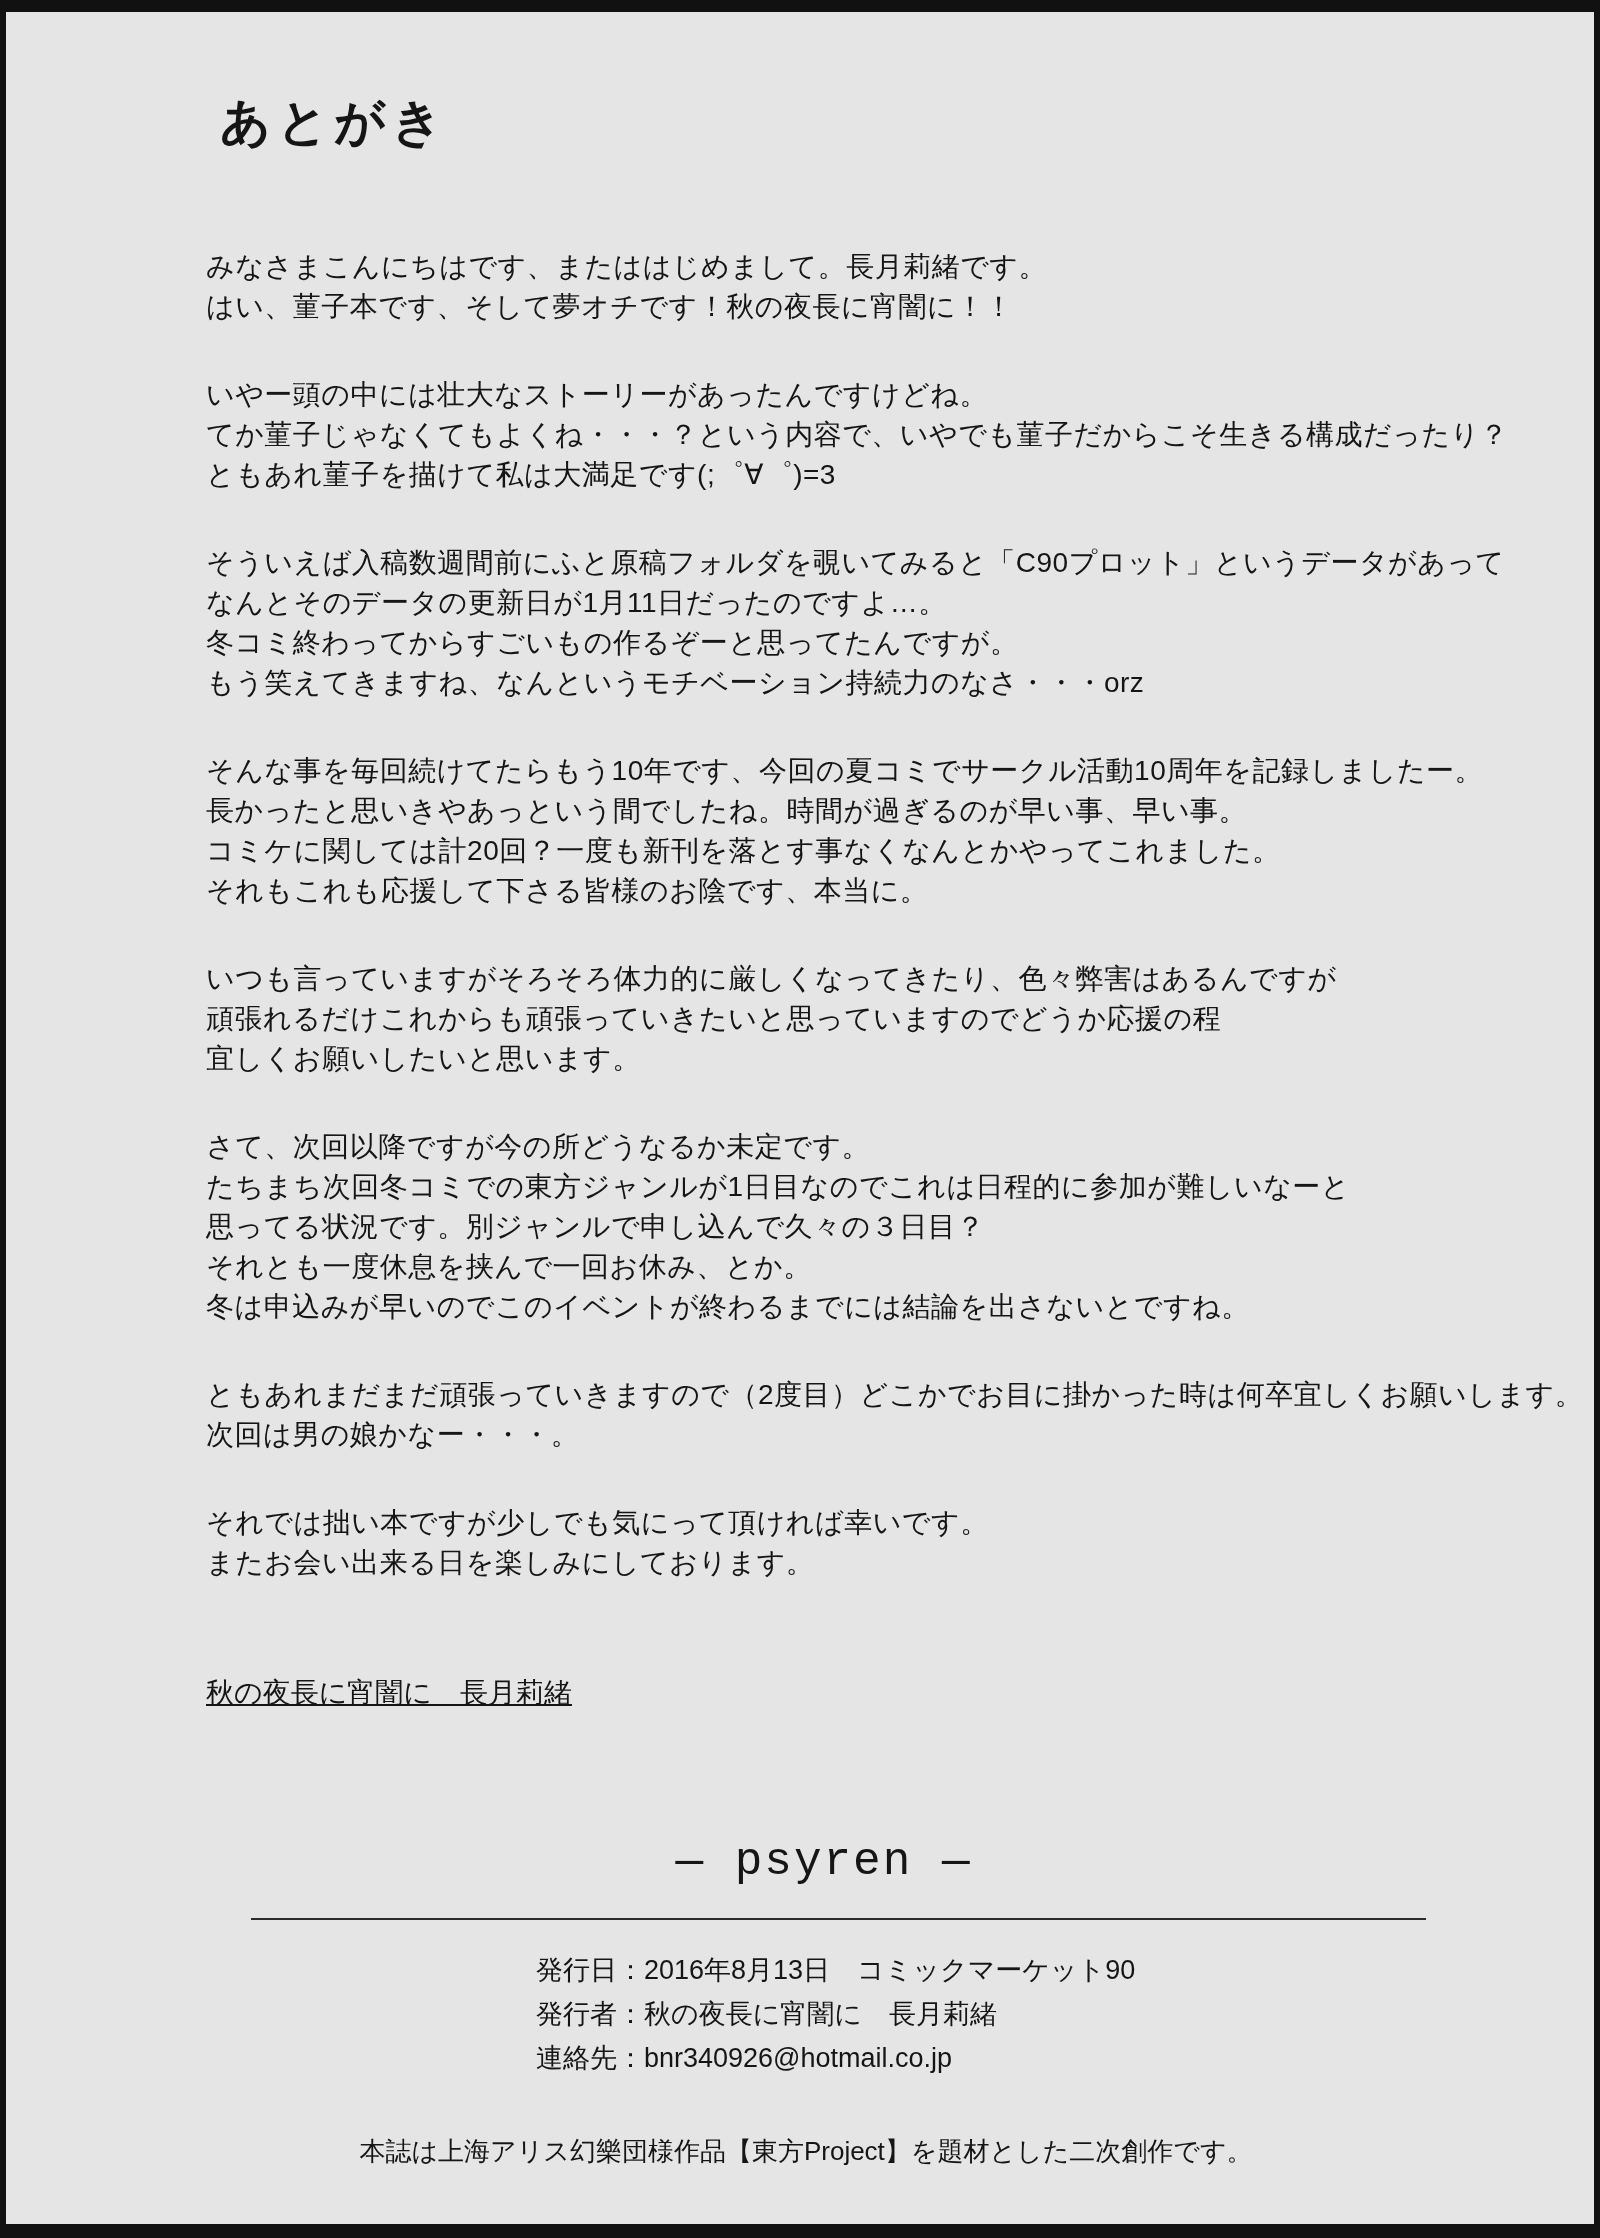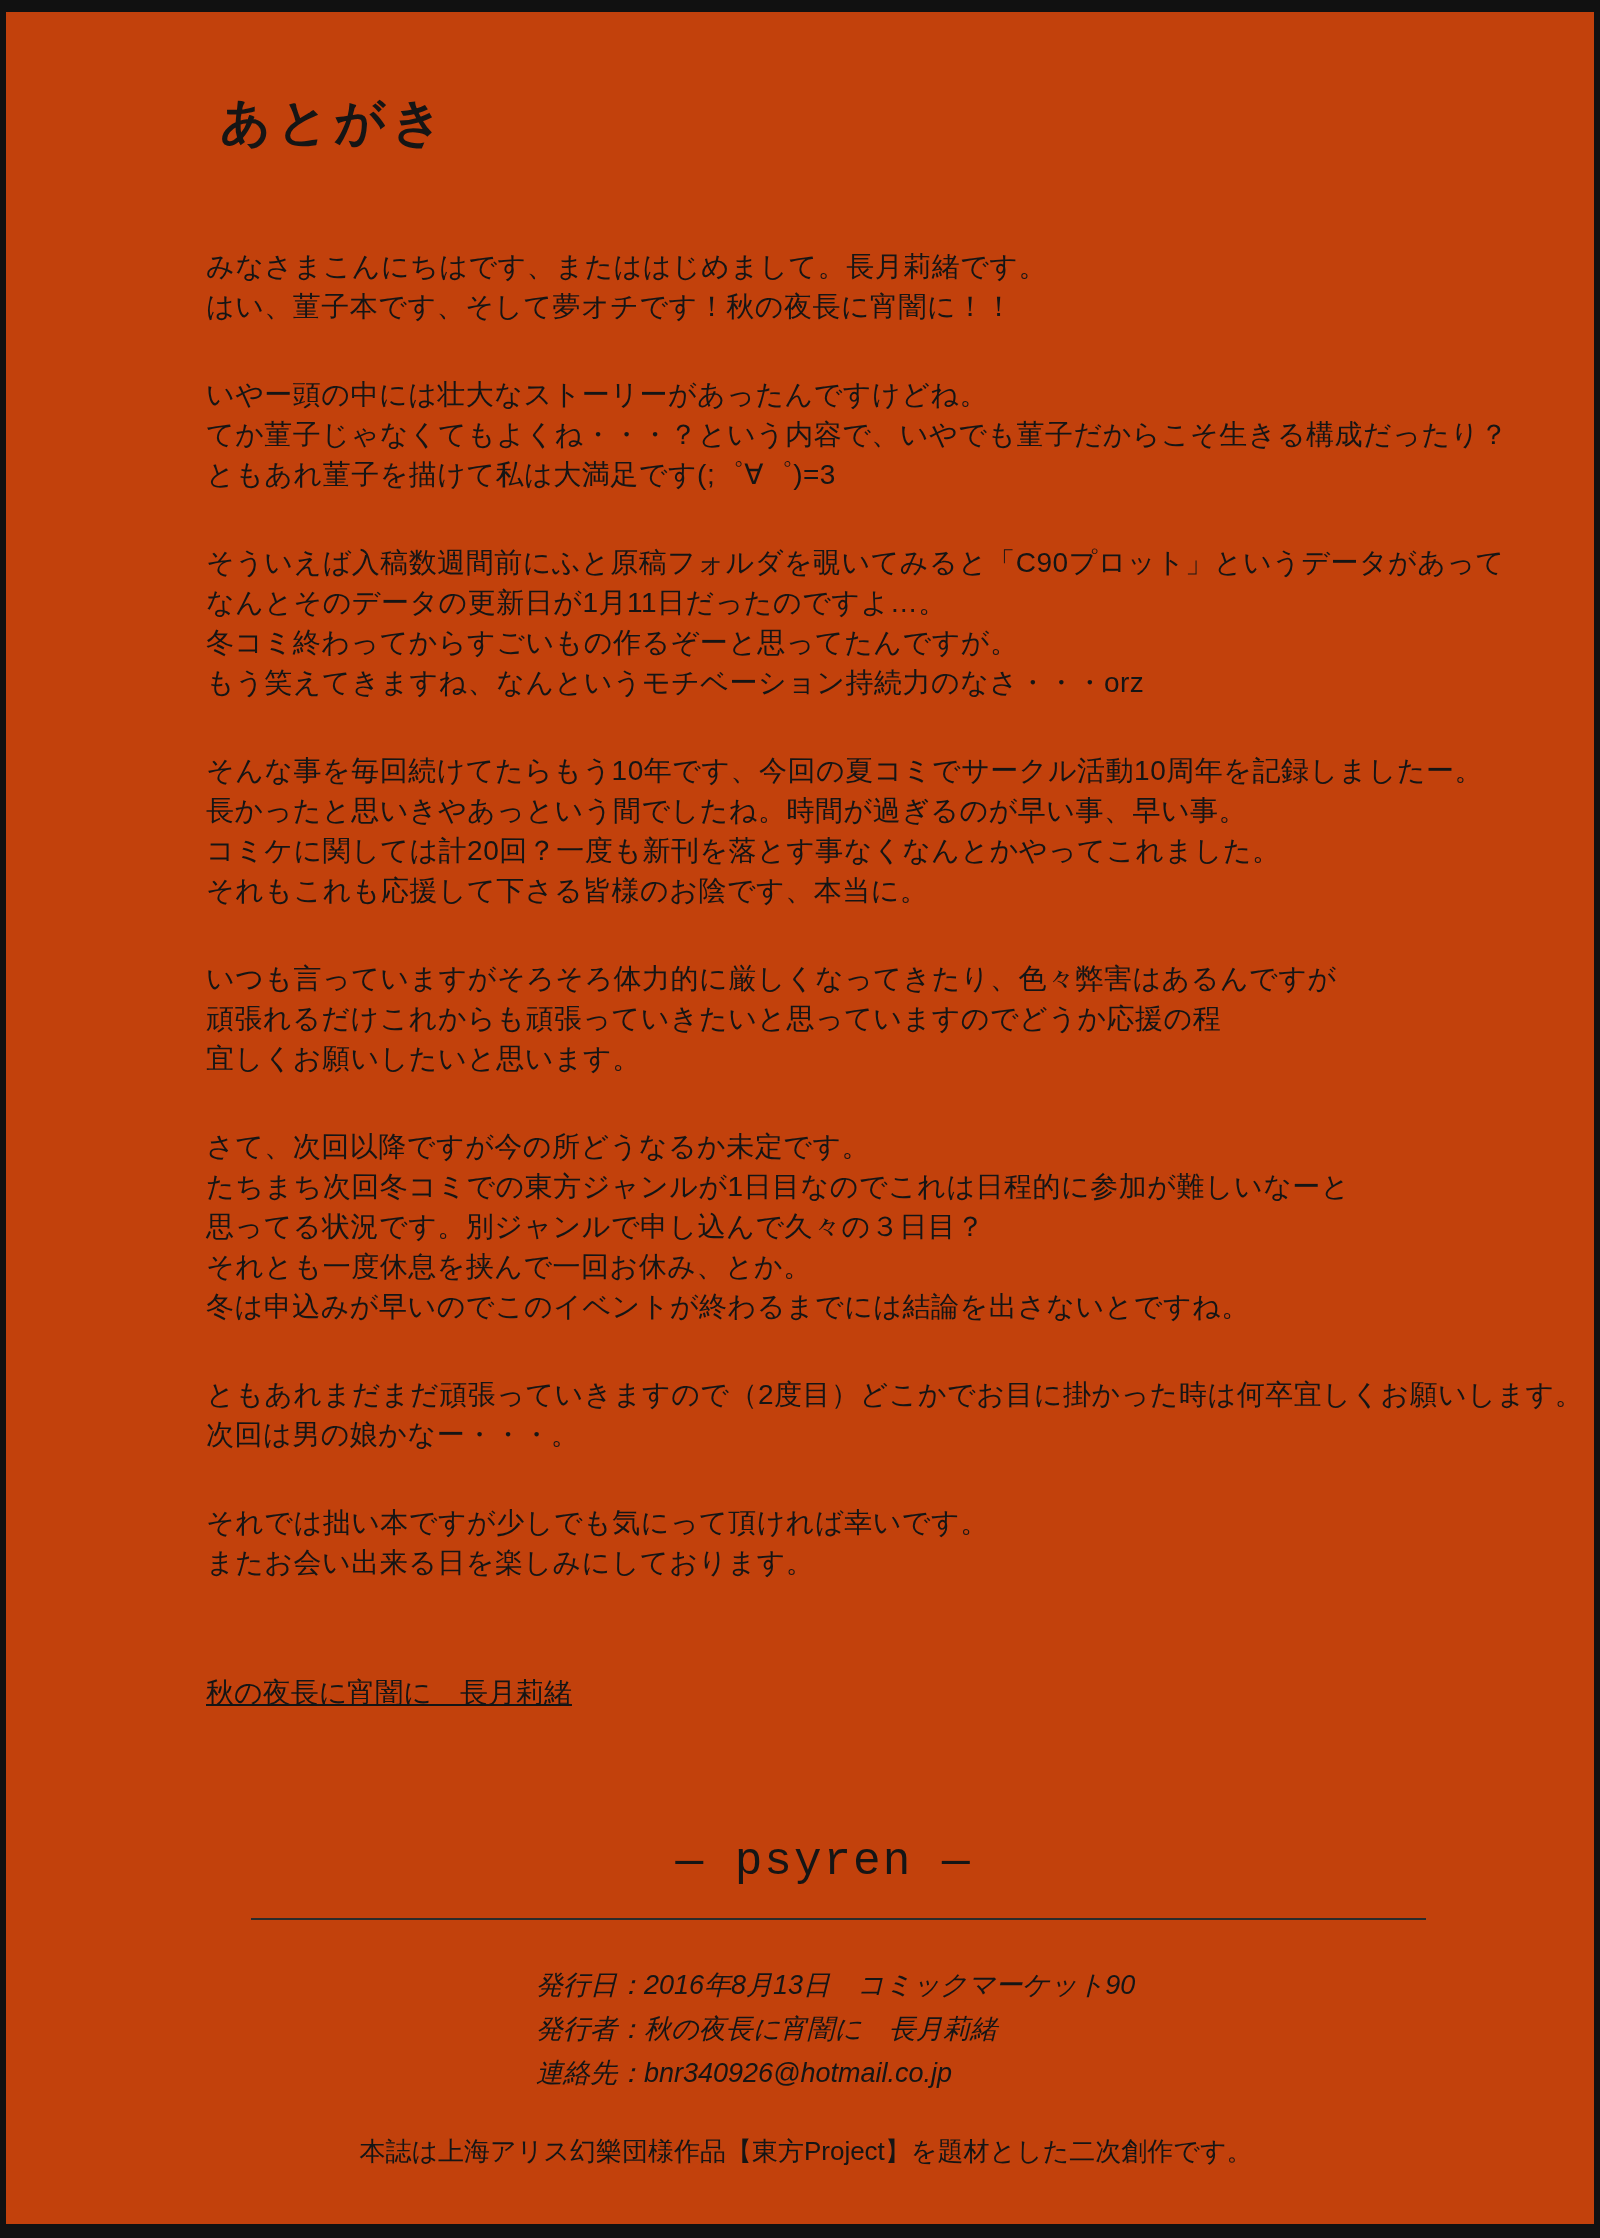--- a/index.html
+++ b/index.html
@@ -5,21 +5,21 @@
   html, body {
     margin: 0;
     padding: 0;
     background: #2a2a2a;
   }
   .page {
     position: relative;
     width: 1600px;
     height: 2238px;
     box-sizing: border-box;
-    background: #c2410c;
+    background: #e5e5e5;
     border-style: solid;
     border-color: #111;
     border-width: 12px 6px 14px 6px;
     overflow: hidden;
     font-family: "Liberation Sans", "DejaVu Sans", sans-serif;
     color: #151515;
   }
   .content {
     position: absolute;
     left: 200px;
@@ -68,22 +68,21 @@
     position: absolute;
     left: 245px;
     top: 86px;
     width: 1175px;
     height: 2px;
     background: #2b2b2b;
   }
   .entries {
     position: absolute;
     left: 530px;
-    top: 131px;
-    font-style: italic;
+    top: 116px;
   }
   .entry {
     font-size: 27px;
     line-height: 44px;
     white-space: pre;
   }
   .disclaimer {
     position: absolute;
     left: 0;
     top: 302px;

